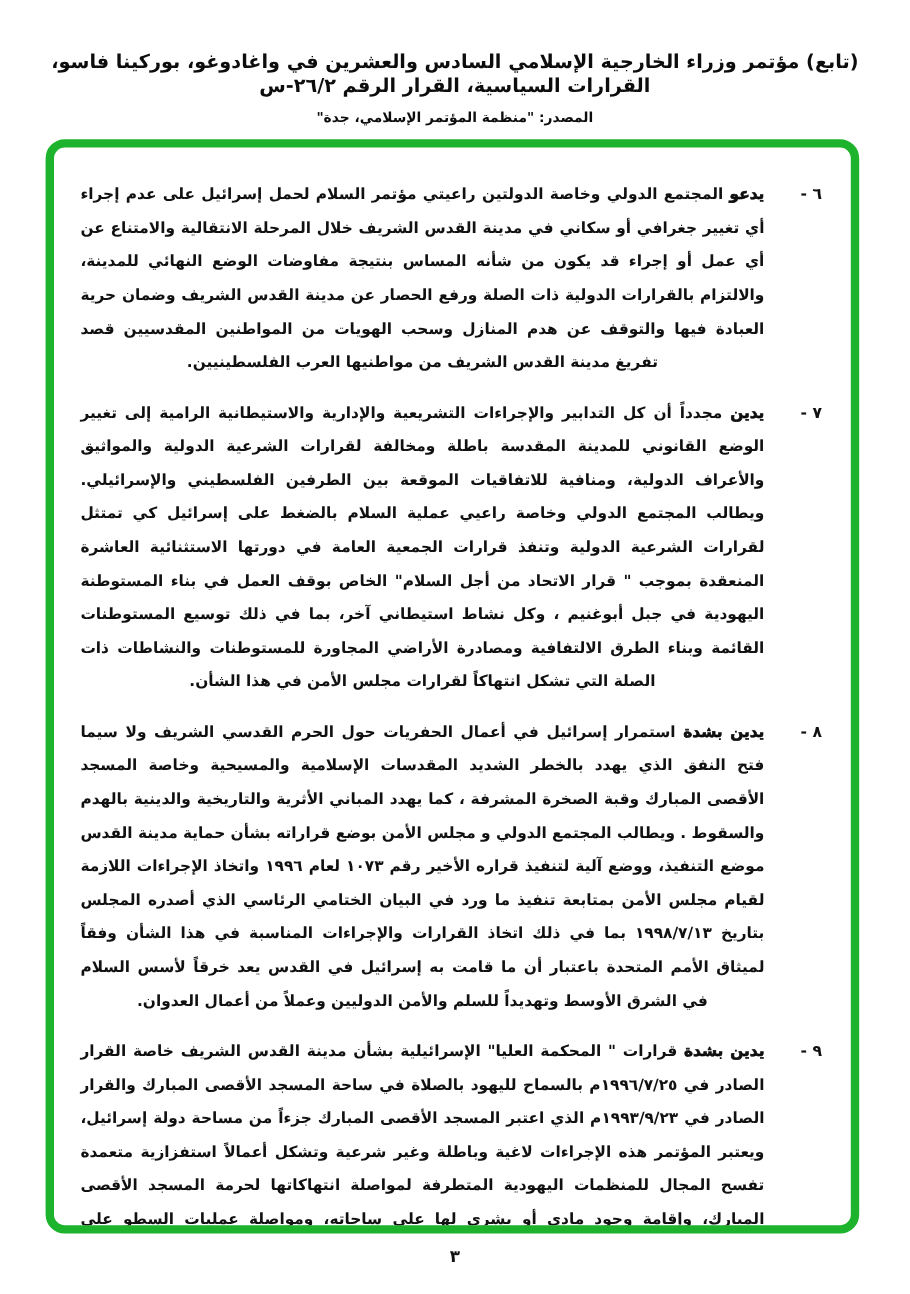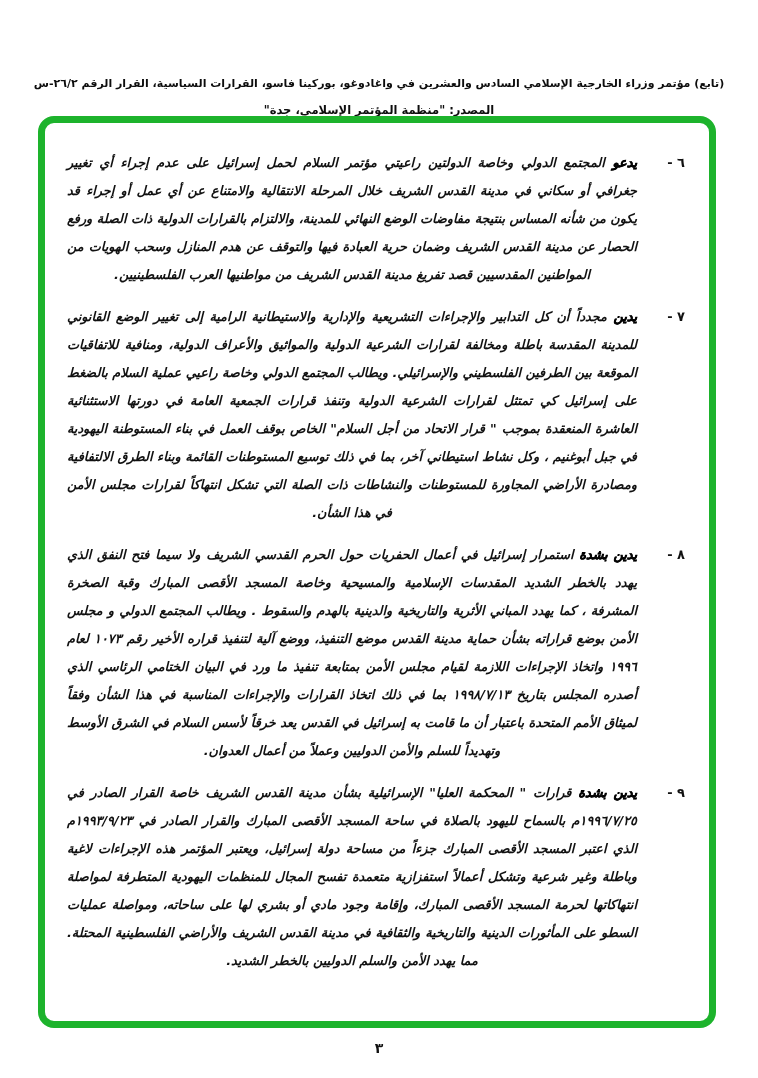--- a/index.html
+++ b/index.html
@@ -5,41 +5,41 @@
   html,body{margin:0;padding:0;}
   body{
     width:758px;height:1078px;position:relative;overflow:hidden;
     background:#ffffff;color:#111;
     font-family:"DejaVu Sans", sans-serif;
   }
   .header{
     position:absolute;top:42px;left:0;right:0;
     text-align:center;direction:rtl;font-weight:bold;color:#0d0d0d;
   }
-  .header-l1{font-size:11px;line-height:20px;padding:0 20px;margin-top:32px;}
+  .header-l1{font-size:16px;line-height:20px;padding:0 20px;}
   .header-l2{font-size:11.5px;line-height:16px;margin-top:8px;}
   .frame{
     position:absolute;left:38px;top:116px;
     width:664px;height:898px;
     border:7px solid #1db32c;border-radius:16px;
     overflow:hidden;background:#ffffff;
   }
   .content{
     padding:26px 24px 8px 22px;direction:rtl;
   }
   .item{
     display:flex;margin-bottom:14px;font-weight:bold;
   }
   .num{
     flex:none;width:48px;font-size:13px;line-height:28px;
     white-space:nowrap;direction:rtl;
   }
   .txt{
     flex:1;font-size:12.8px;line-height:28px;
-    text-align:justify;text-align-last:center;direction:rtl;font-style:italic;
+    text-align:justify;text-align-last:center;direction:rtl;
   }
   .lead{
     -webkit-text-stroke:0.5px #000;
   }
   .pagenum{
     position:absolute;top:1040px;left:0;right:0;
     text-align:center;font-weight:bold;font-size:14px;
   }
 </style>
 </head>

